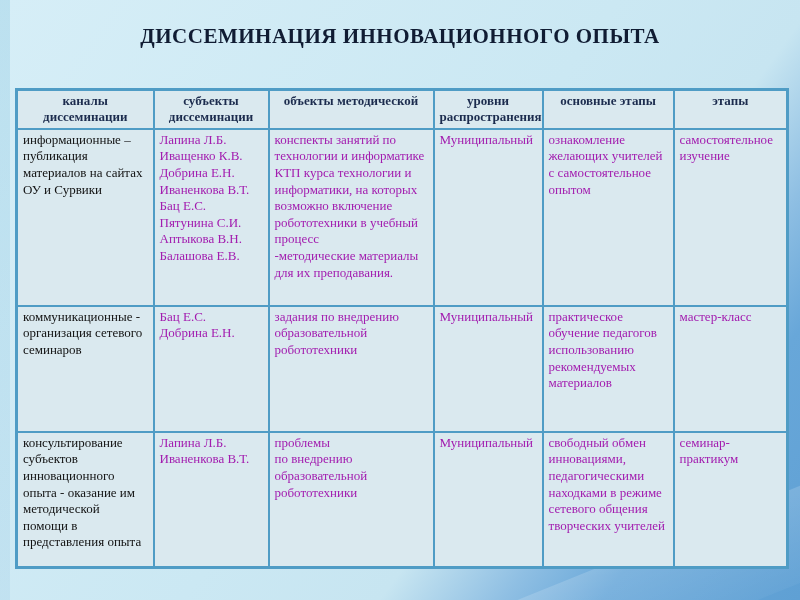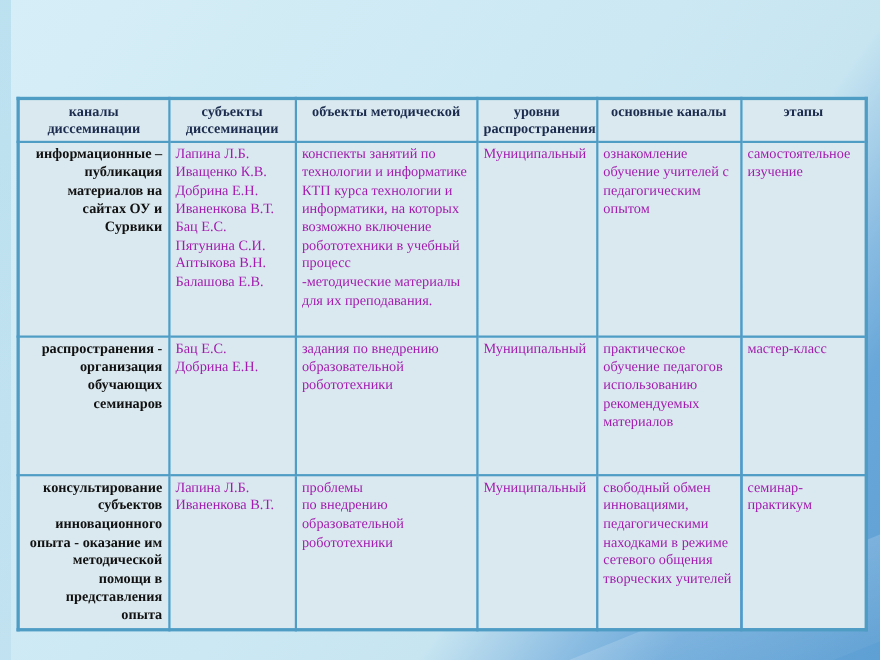--- a/index.html
+++ b/index.html
@@ -71,76 +71,76 @@
     white-space: pre-line;
     overflow: hidden;
   }
   table.diss th {
     text-align: center;
     font-weight: bold;
     color: #1c2c4e;
     line-height: 1.22;
   }
   table.diss td.chan {
-    font-weight: bold;
+    font-weight: normal;
     color: #111111;
-    text-align: right;
   }
   tr.hdr  { height: 36px; }
   tr.r1   { height: 177px; }
   tr.r2   { height: 126px; }
   tr.r3   { height: 136px; }
 </style>
 </head>
 <body>
 
 <div class="slide">
   <div class="left-edge-band"></div>
   <div class="corner-band"></div>
 
+  <div class="title">ДИССЕМИНАЦИЯ ИННОВАЦИОННОГО ОПЫТА</div>
 
   <table class="diss">
     <colgroup>
       <col style="width:137px">
       <col style="width:115px">
       <col style="width:165px">
       <col style="width:109px">
       <col style="width:131px">
       <col style="width:114px">
     </colgroup>
     <thead>
       <tr class="hdr">
         <th>каналы диссеминации</th>
         <th>субъекты диссеминации</th>
         <th>объекты методической</th>
         <th>уровни распространения</th>
-        <th>основные каналы</th>
+        <th>основные этапы</th>
         <th>этапы</th>
       </tr>
     </thead>
     <tbody>
       <tr class="r1">
         <td class="chan">информационные – публикация материалов на сайтах ОУ и Сурвики</td>
         <td>Лапина Л.Б.
 Иващенко К.В.
 Добрина Е.Н.
 Иваненкова В.Т.
 Бац Е.С.
 Пятунина С.И.
 Аптыкова В.Н.
 Балашова Е.В.</td>
         <td>конспекты занятий по технологии и информатике
 КТП курса технологии и информатики, на которых возможно включение робототехники в учебный процесс
 -методические материалы для их преподавания.</td>
         <td>Муниципальный</td>
-        <td>ознакомление обучение учителей с педагогическим опытом</td>
+        <td>ознакомление желающих учителей с самостоятельное опытом</td>
         <td>самостоятельное изучение</td>
       </tr>
       <tr class="r2">
-        <td class="chan">распространения - организация обучающих семинаров</td>
+        <td class="chan">коммуникационные - организация сетевого семинаров</td>
         <td>Бац Е.С.
 Добрина Е.Н.</td>
         <td>задания по внедрению образовательной робототехники</td>
         <td>Муниципальный</td>
         <td>практическое обучение педагогов использованию рекомендуемых материалов</td>
         <td>мастер-класс</td>
       </tr>
       <tr class="r3">
         <td class="chan">консультирование субъектов инновационного опыта - оказание им методической помощи в представления опыта</td>
         <td>Лапина Л.Б.

